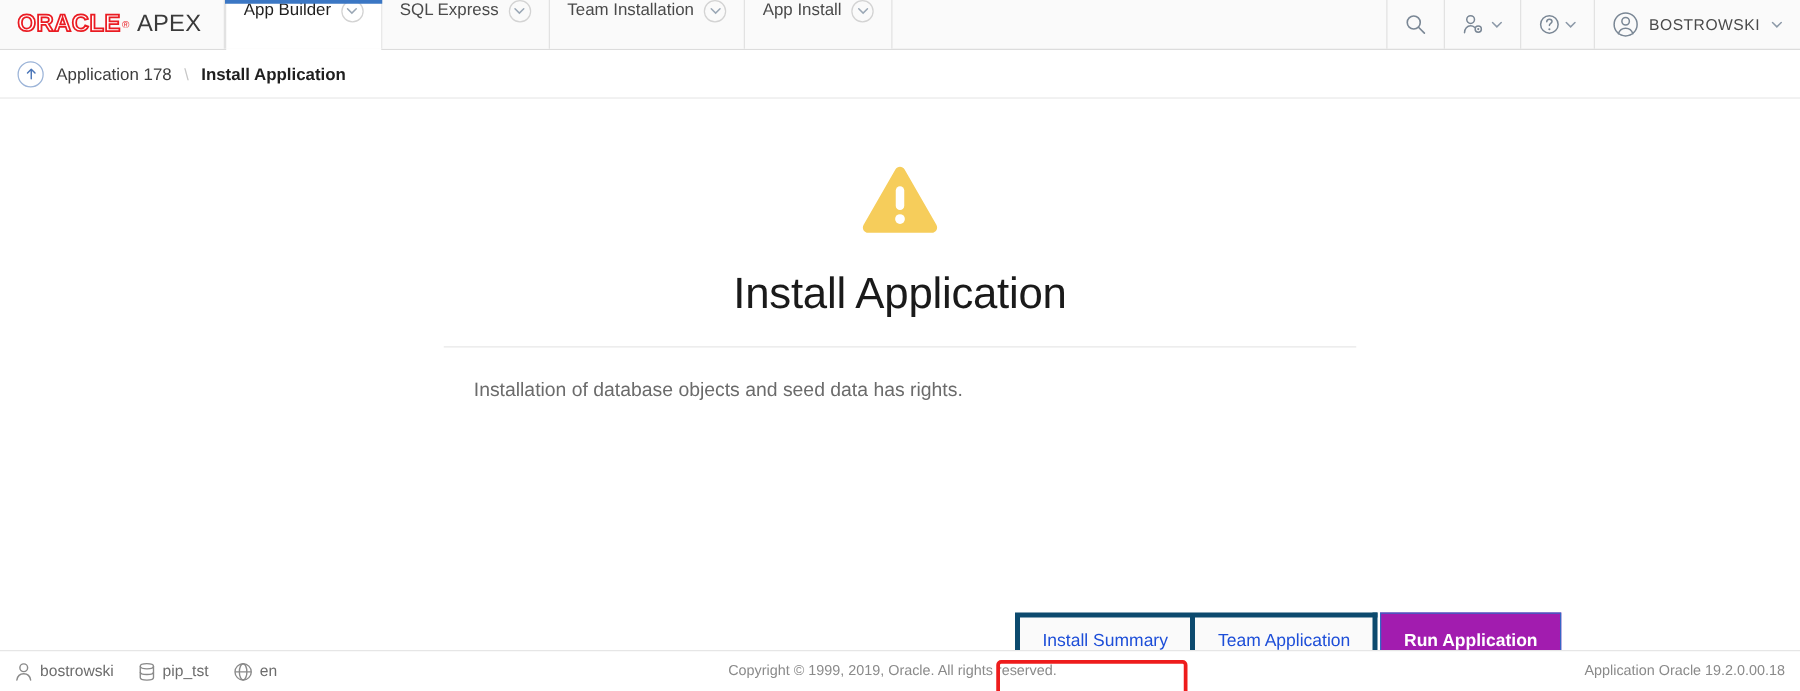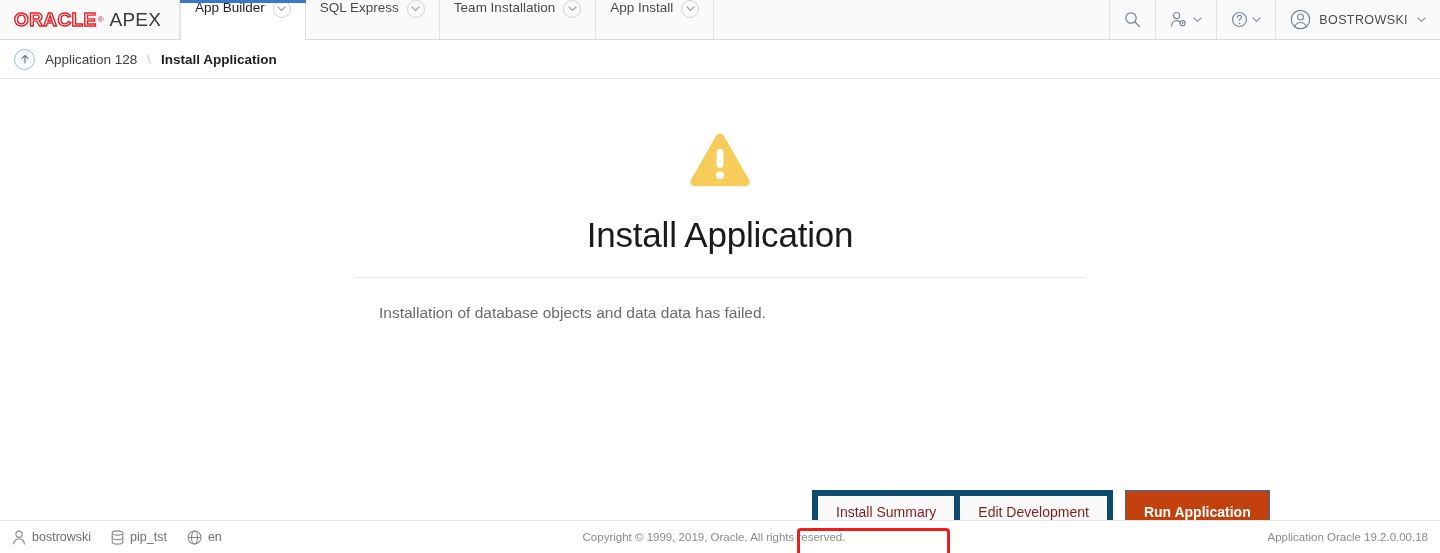--- a/index.html
+++ b/index.html
@@ -133,30 +133,30 @@
   .btn {
     height: 44px;
     display: flex; align-items: center; justify-content: center;
     padding: 0 18px;
     font-size: 14px;
     cursor: pointer;
     white-space: nowrap;
   }
   .btn-plain {
     background: #fafafa;
-    border: 6px solid #0c4a6e;
-    color: #7f1d1d;
+    border: 4px solid #0c4a6e;
+    color: #1d4ed8;
   }
   .btn-plain + .btn-plain { border-left: none; }
   .btn-primary {
-    background: #c2410c;
+    background: #a21caf;
     border: 1px solid #3566c4;
     color: #ffffff;
     font-weight: 700;
-    margin-left: 12px;
+    margin-left: 2px;
   }
   
   .annot {
     position: absolute;
     left: 797px; top: 449px;
     width: 153px; height: 63px;
     border: 3px solid #ee1c1c;
     border-radius: 4px;
     pointer-events: none;
     z-index: 5;
@@ -283,42 +283,42 @@
 
     </div>
   </div>
 
   <div class="crumbbar">
     <span class="up-circle">
       <svg width="12" height="12" viewBox="0 0 12 12">
         <path d="M6 10V2.4M6 2.4L3 5.4M6 2.4L9 5.4" stroke="#4b76b8" stroke-width="1.15" fill="none" stroke-linecap="round" stroke-linejoin="round"></path>
       </svg>
     </span>
-    <span class="crumb-link">Application 128</span>
+    <span class="crumb-link">Application 178</span>
     <span class="crumb-sep">\</span>
     <span class="crumb-current">Install Application</span>
   </div>
 
   <div class="main">
 
     <svg class="warn-icon" viewBox="0 0 64 62">
       <path d="M28.3 4.6c1.7-2.9 5.7-2.9 7.4 0l25.4 44.1c1.7 2.9-.35 6.5-3.7 6.5H6.6c-3.35 0-5.4-3.6-3.7-6.5z" fill="#f6cd5b"></path>
       <rect x="28.6" y="18" width="6.8" height="19" rx="3.4" fill="#ffffff"></rect>
       <circle cx="32" cy="44.2" r="3.9" fill="#ffffff"></circle>
     </svg>
 
     <div class="page-title">Install Application</div>
 
     <div class="divider"></div>
 
-    <div class="lead">Installation of database objects and data data has failed.</div>
+    <div class="lead">Installation of database objects and seed data has rights.</div>
 
     <div class="btnrow">
       <div class="btn btn-plain">Install Summary</div>
-      <div class="btn btn-plain">Edit Development</div>
+      <div class="btn btn-plain">Team Application</div>
       <div class="btn btn-primary">Run Application</div>
     </div>
 
     <div class="annot"></div>
   </div>
 
   <div class="footer">
     <div class="foot-left">
 
       <div class="foot-item">

